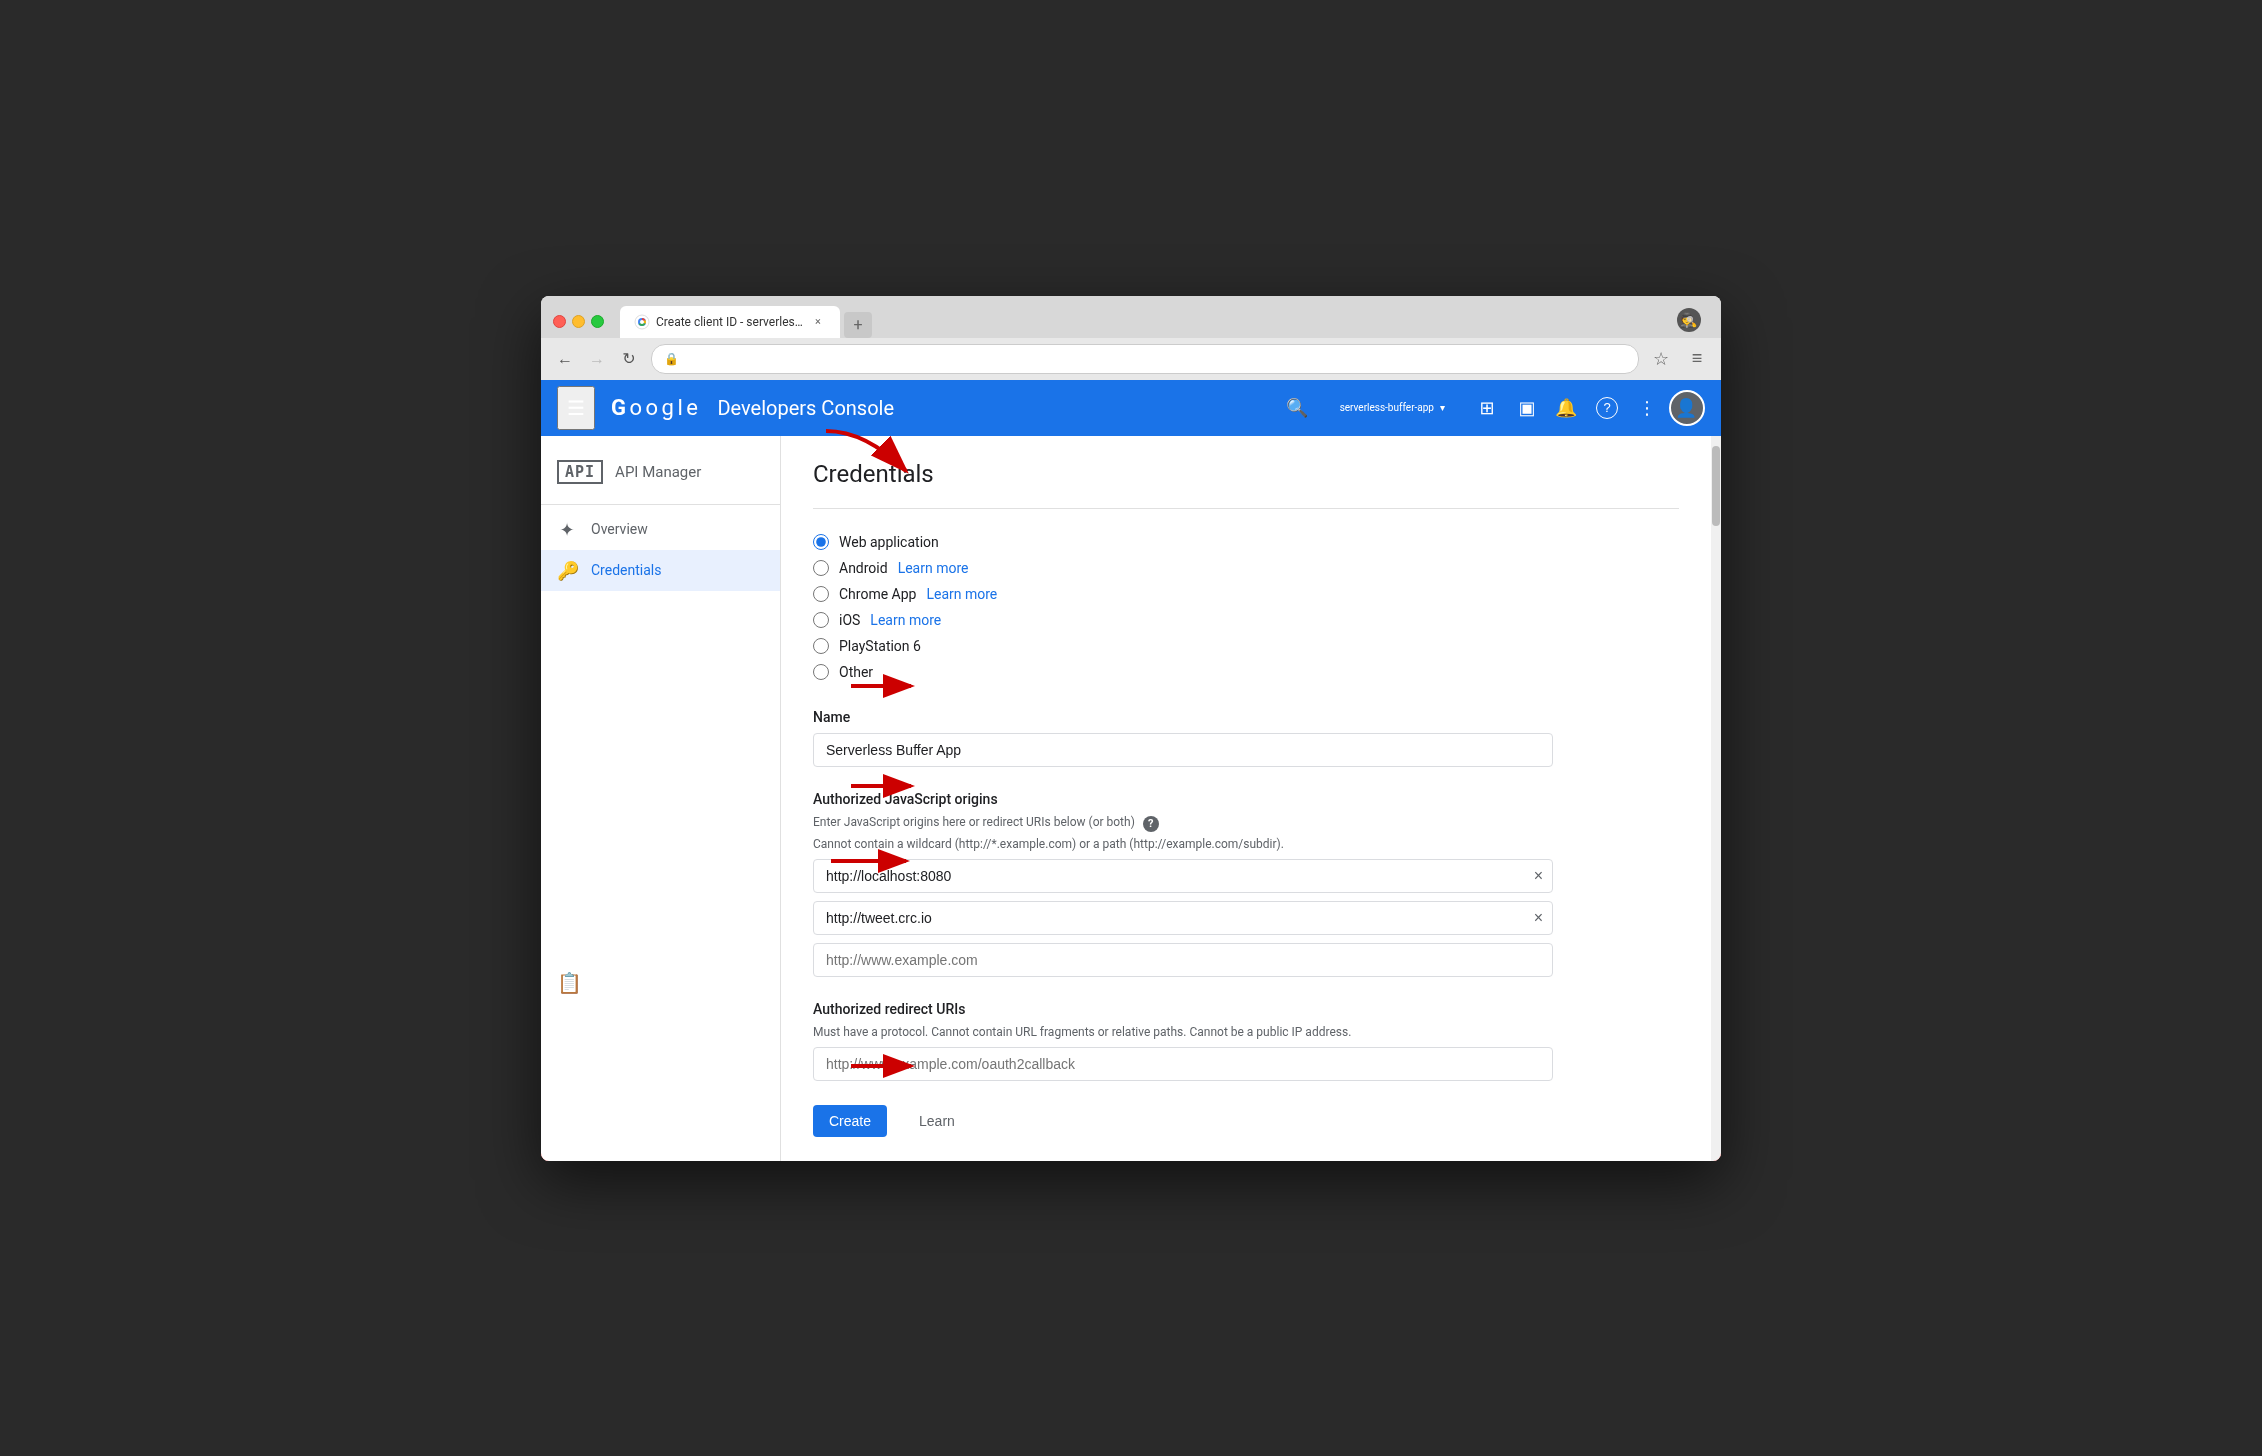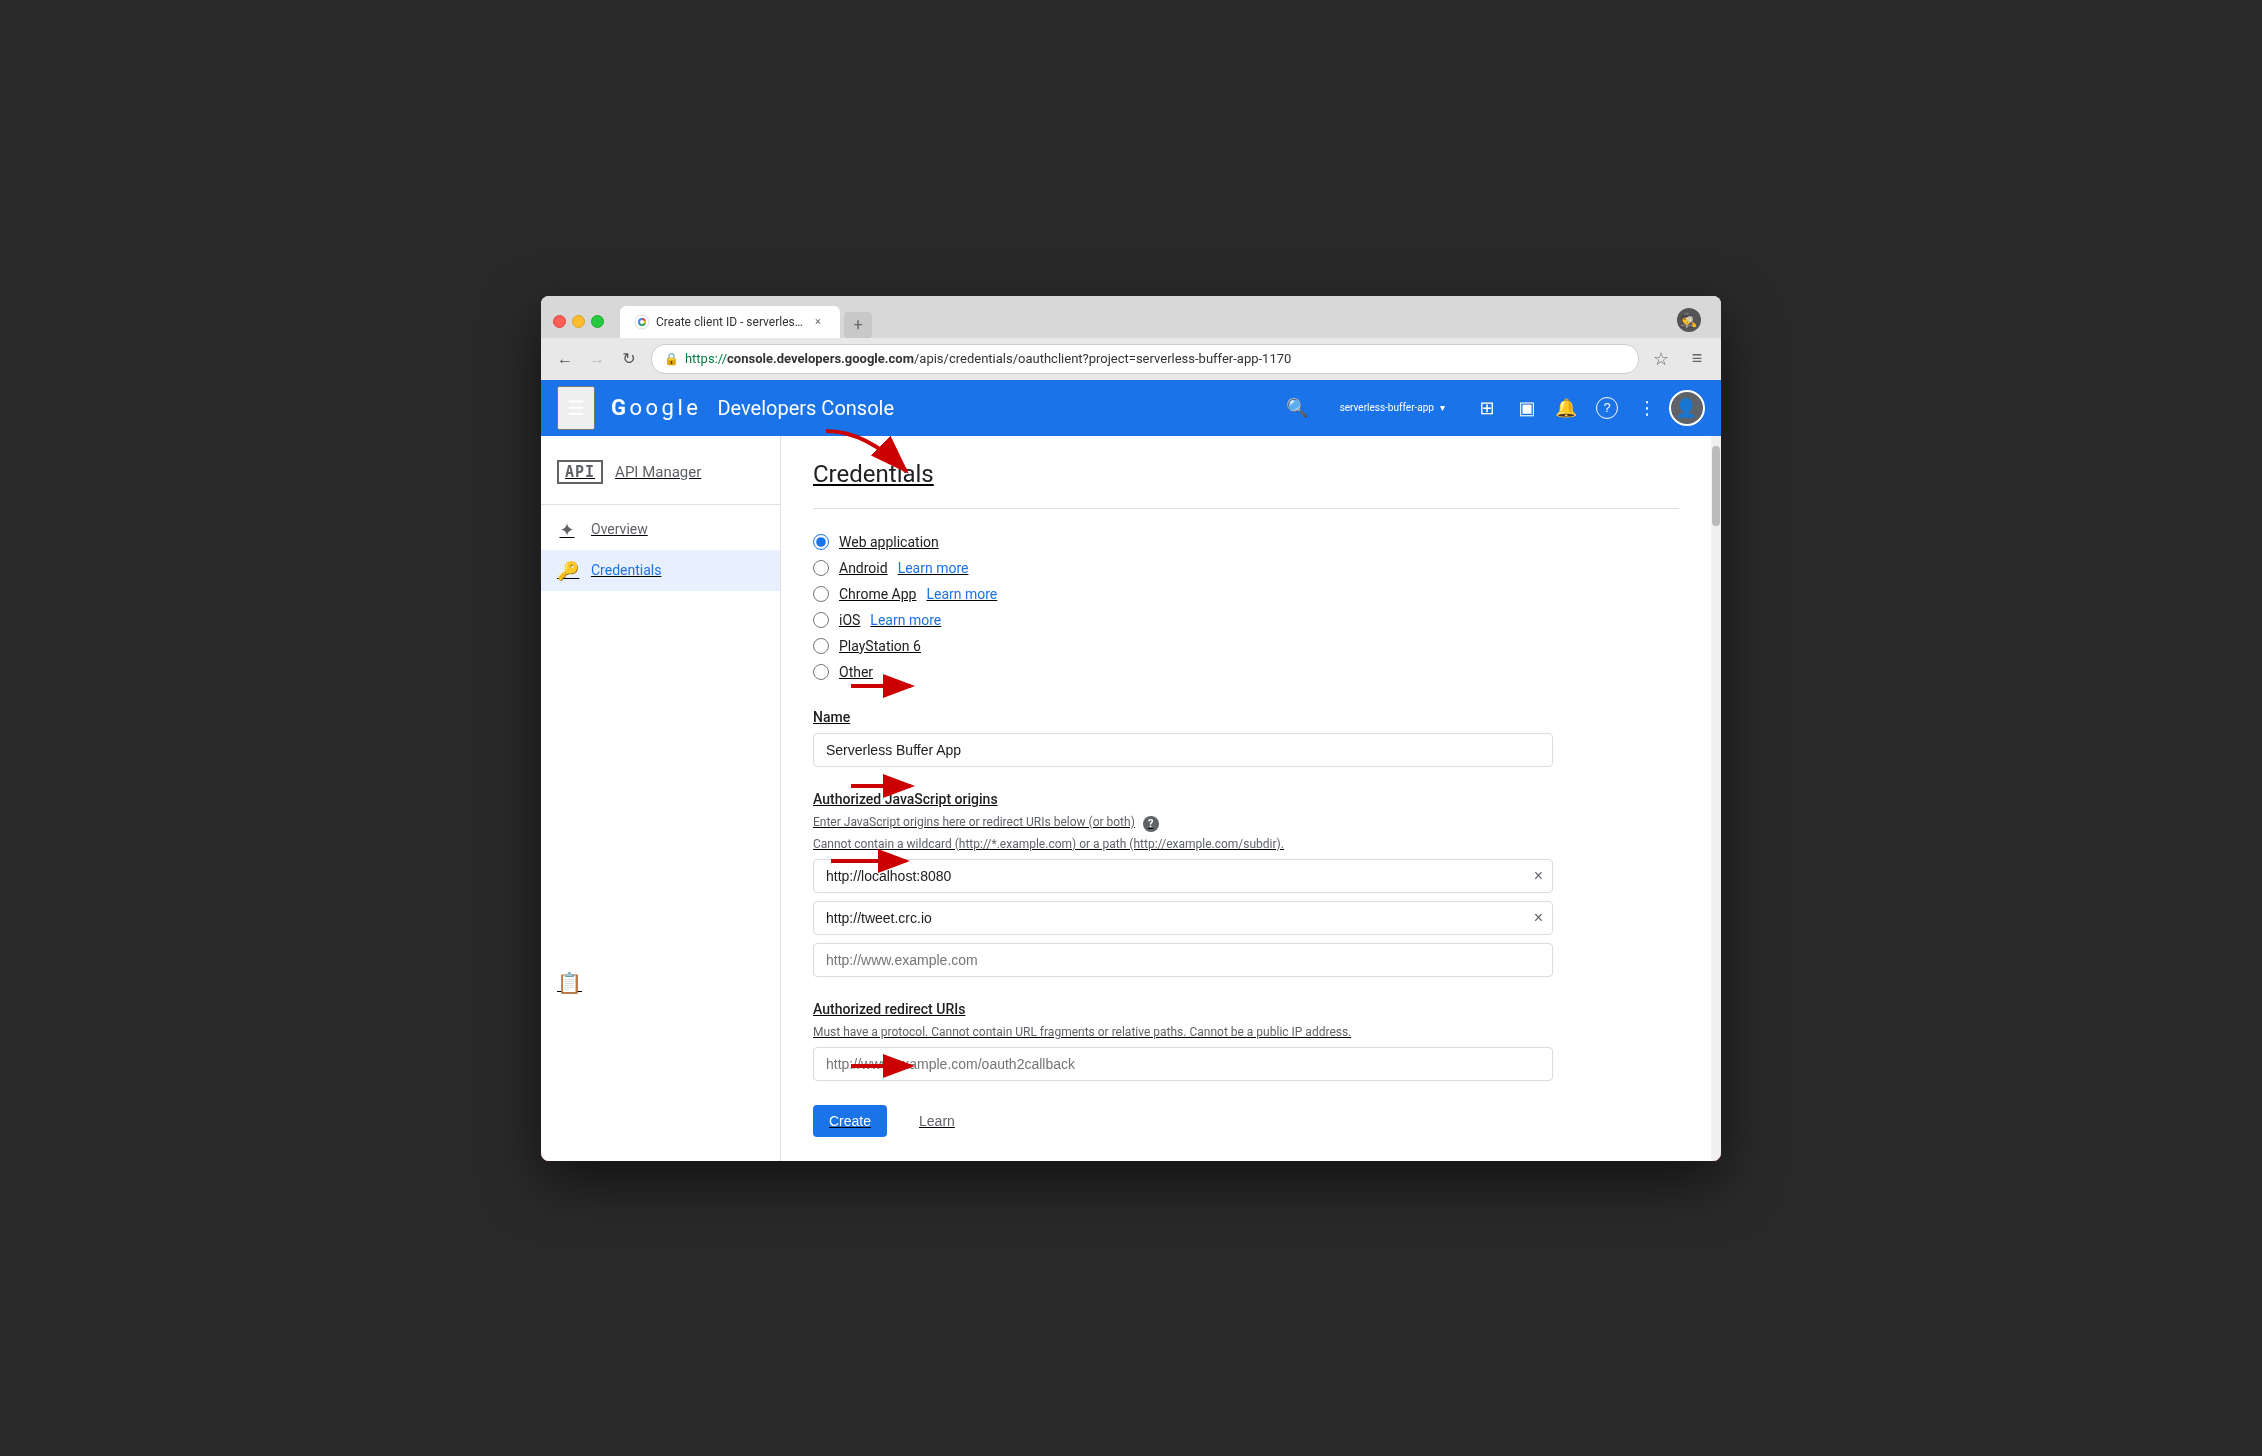--- a/index.html
+++ b/index.html
@@ -250,21 +250,20 @@
       justify-content: center;
       color: #fff;
       font-size: 18px;
     }
 
     
     .main-layout {
       display: flex;
       background: #ef4444;
       min-height: 580px;
-      text-decoration: underline;
     }
 
     
     .sidebar {
       width: 240px;
       background: #fff;
       border-right: 1px solid #e0e0e0;
       padding-top: 16px;
       flex-shrink: 0;
     }
@@ -534,23 +533,20 @@
       </button>
       <button class="nav-btn disabled">
         <span>→</span>
       </button>
       <button class="nav-btn">
         <span>↻</span>
       </button>
     </div>
     <div class="address-bar">
       <span class="lock-icon">🔒</span>
-      <span class="address-text">
-        <span style="color:#0a8043;">https://</span><span style="font-weight:bold;">console.developers.google.com</span><span>/apis/credentials/oauthclient?project=serverless-buffer-app-1170</span>
-      </span>
     </div>
     <button class="star-btn">
       <span>☆</span>
     </button>
     <button class="menu-btn">
       <span>≡</span>
     </button>
   </div>
 
   <div class="google-header">

